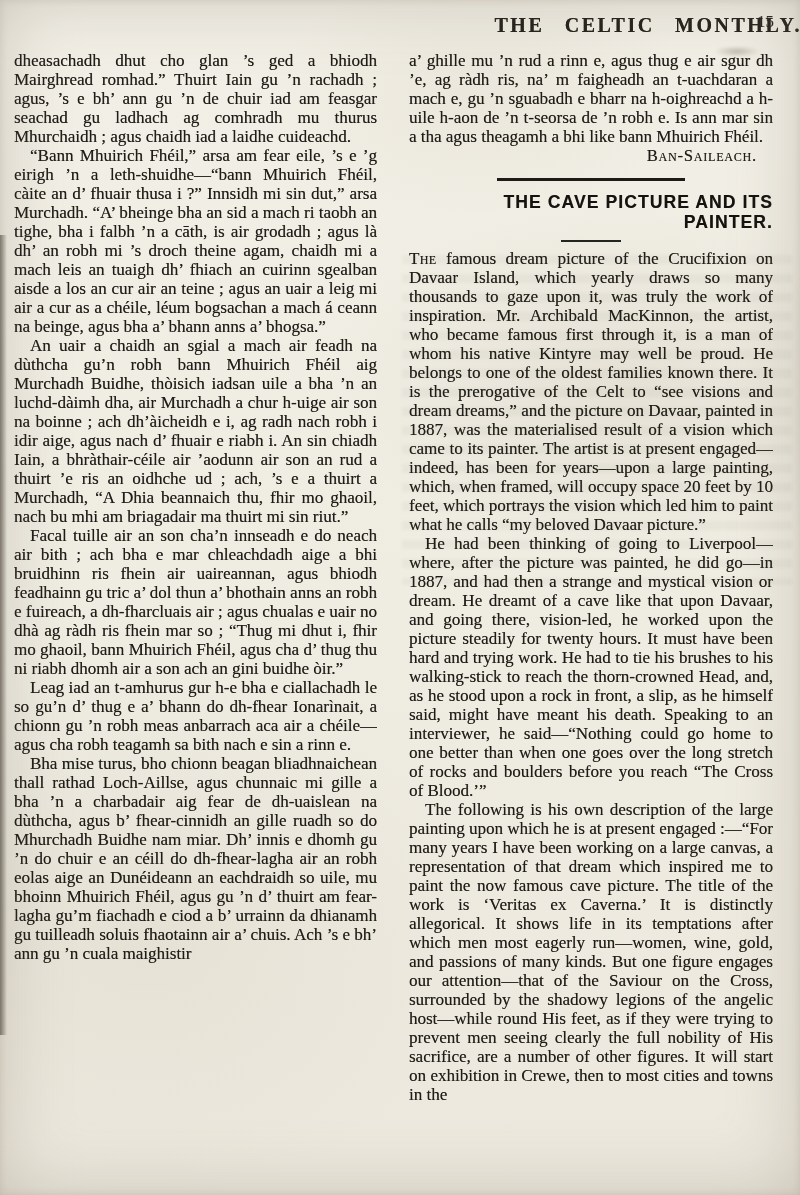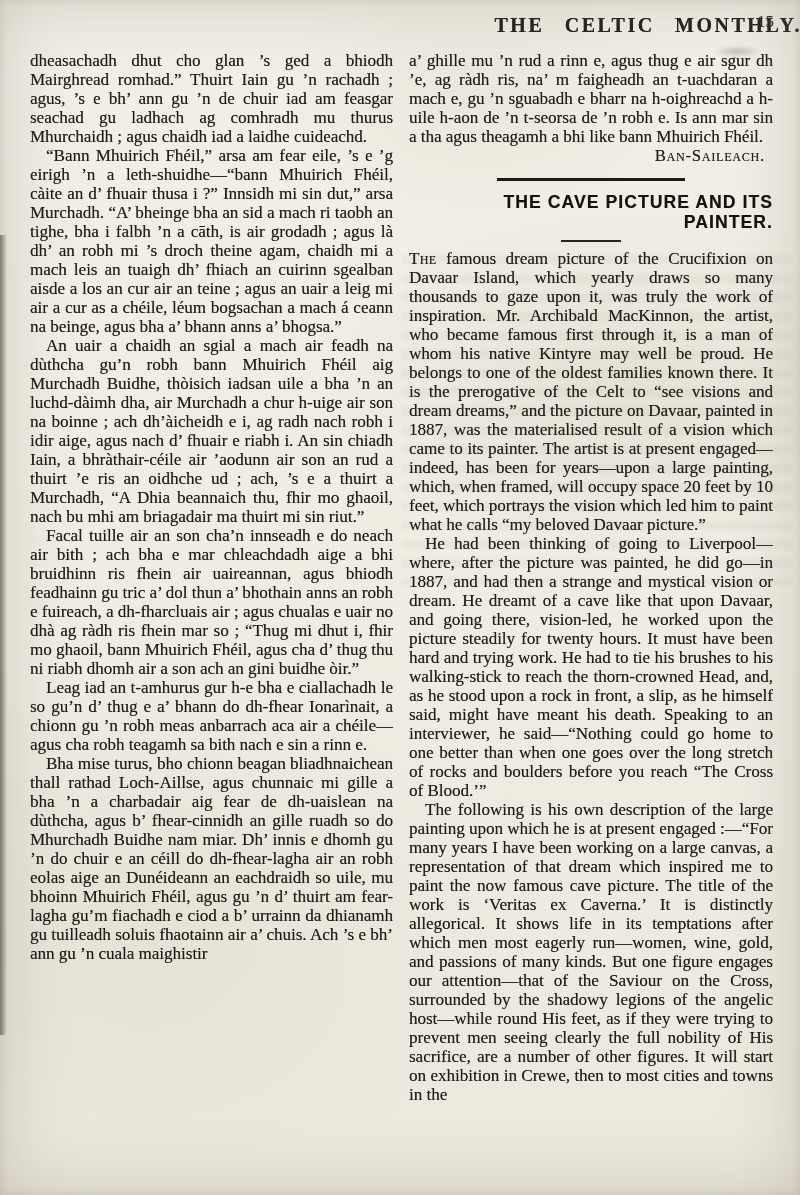--- a/index.html
+++ b/index.html
@@ -67,29 +67,29 @@
     top: 51px;
     width: 363px;
     bottom: 0;
     overflow: hidden;
     text-align: justify;
     font-size: 17px;
     line-height: 19px;
     color: #1e1c17;
     text-shadow: 0.2px 0.25px 0.3px rgba(28,26,20,0.55);
   }
-  .column.left  { left: 30px; font-family: Liberation Serif, serif; }
+  .column.left  { left: 14px; font-family: Liberation Serif, serif; }
   .column.right { left: 409px; width: 364px; }
   .column p { margin: 0; }
   .column p.ind { text-indent: 16px; }
   .lead-sc { font-variant: small-caps; letter-spacing: 0.4px; }
   
   .signature {
     text-align: right;
-    margin-right: 8px;
+    margin-right: 16px;
     font-variant: small-caps;
     letter-spacing: 0.8px;
     font-size: 16.5px;
   }
   
   .section-divider {
     width: 188px;
     height: 3px;
     margin: 13px auto 0;
     background: #1d1b16;

